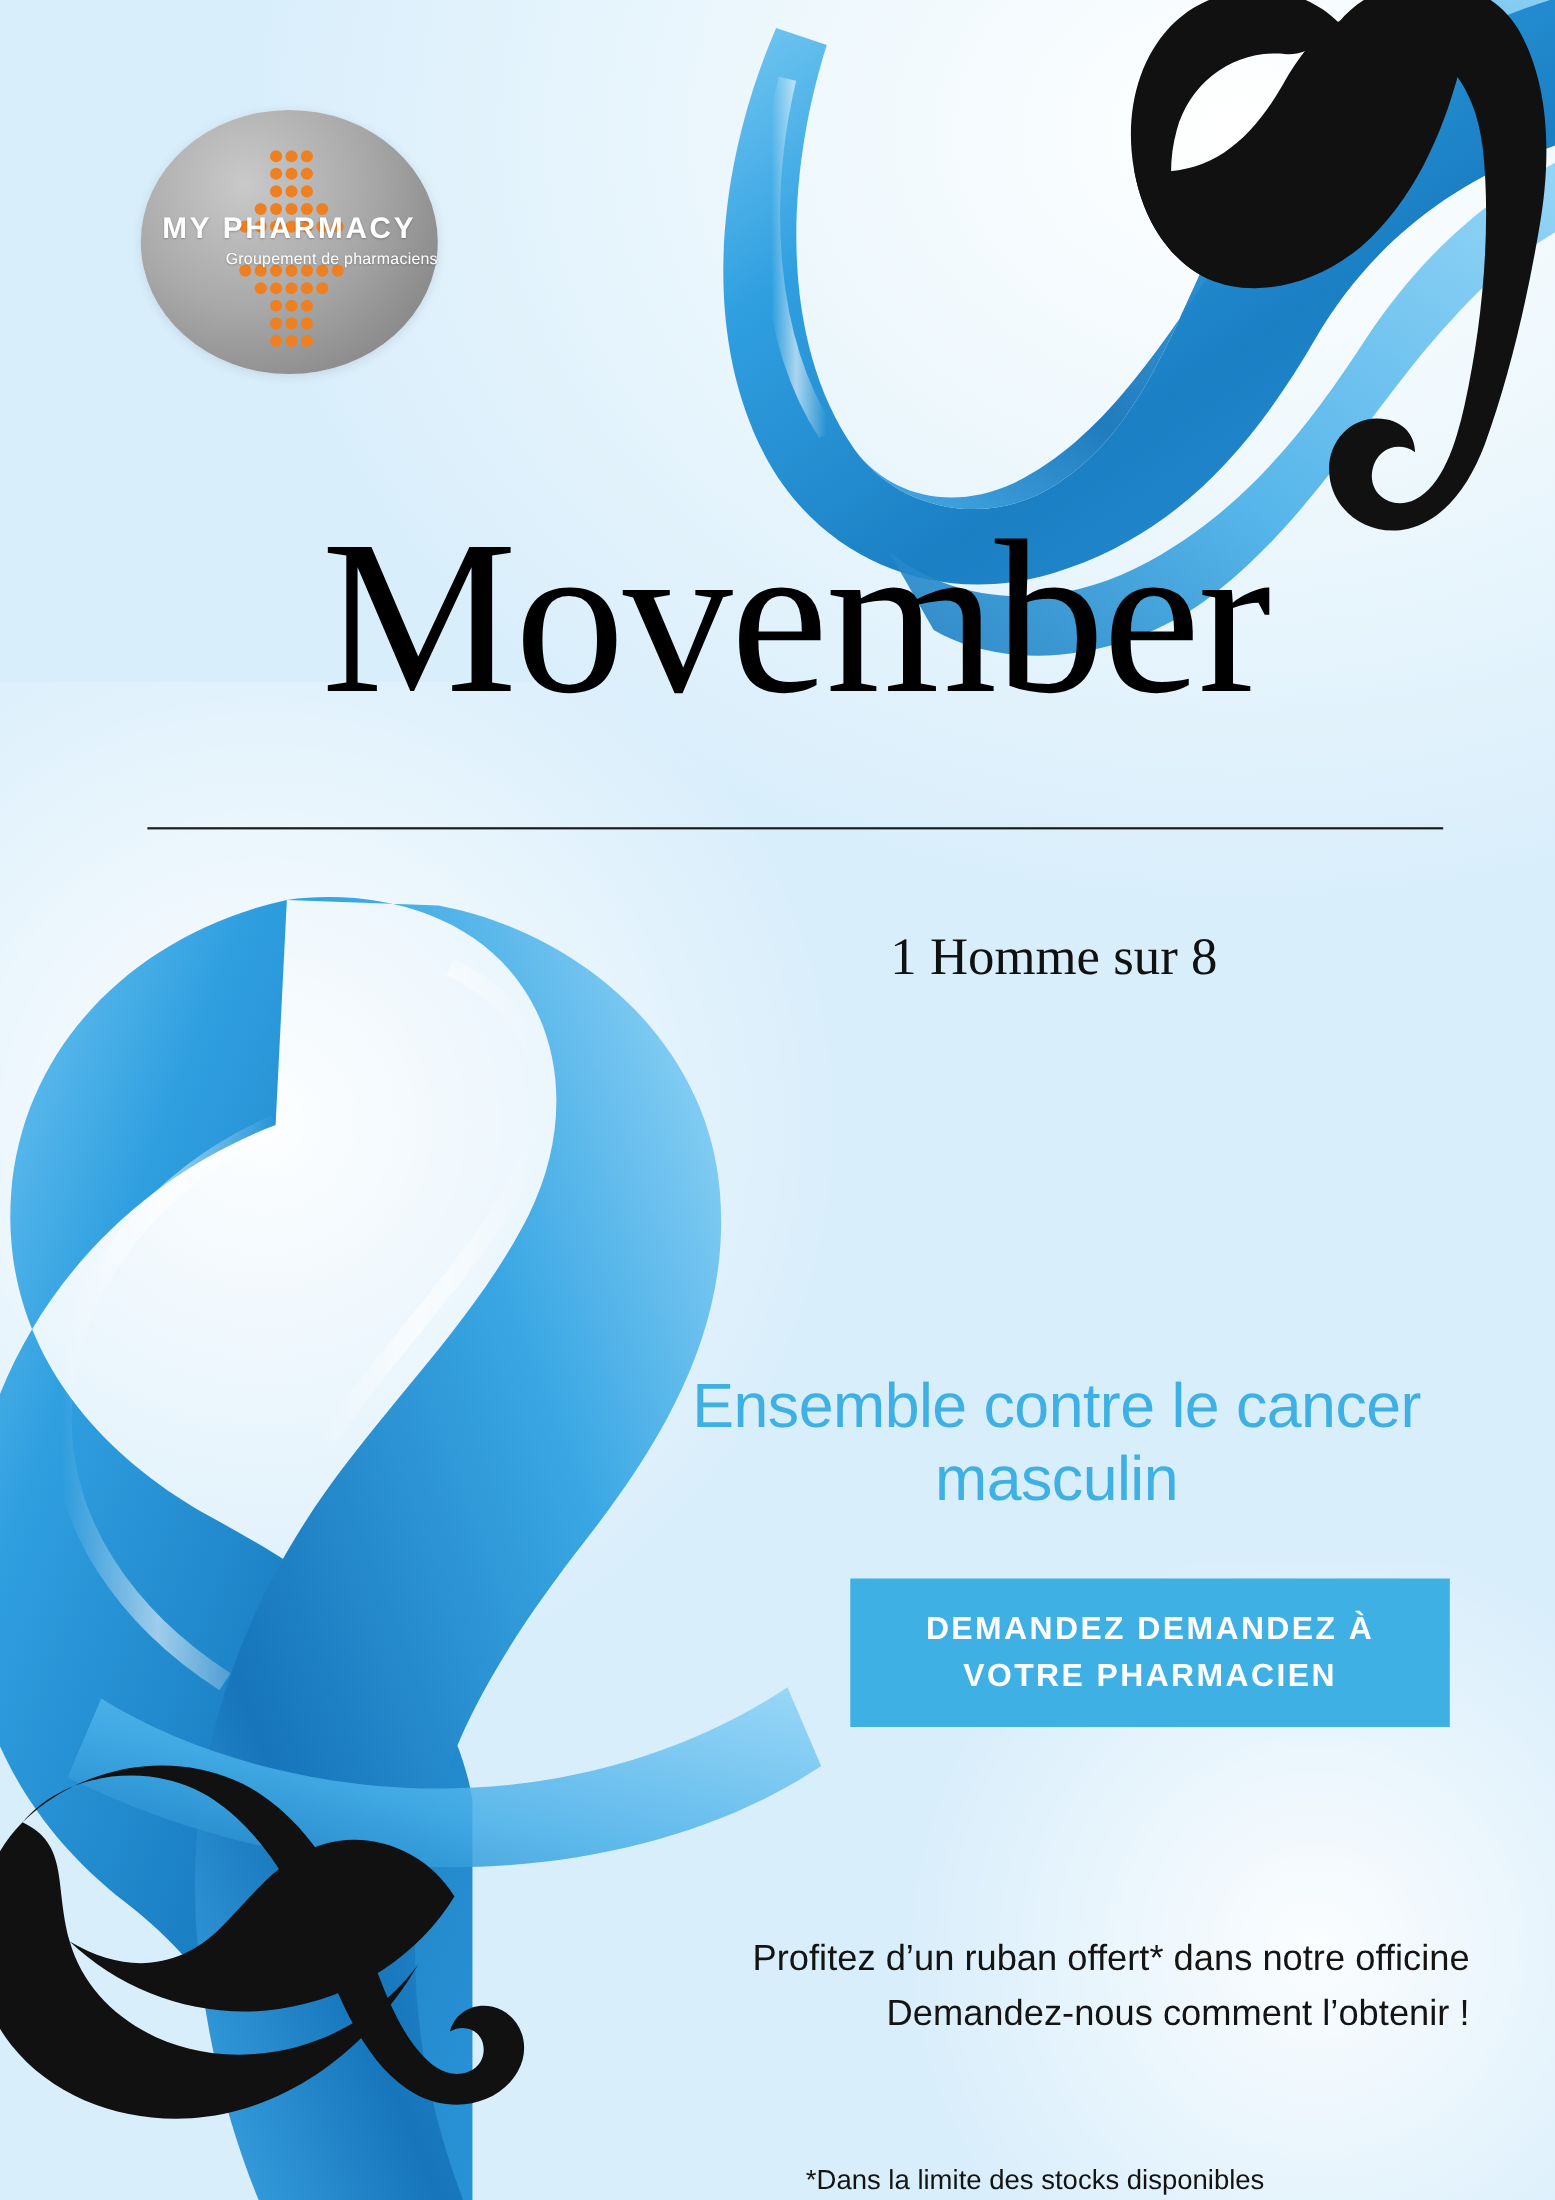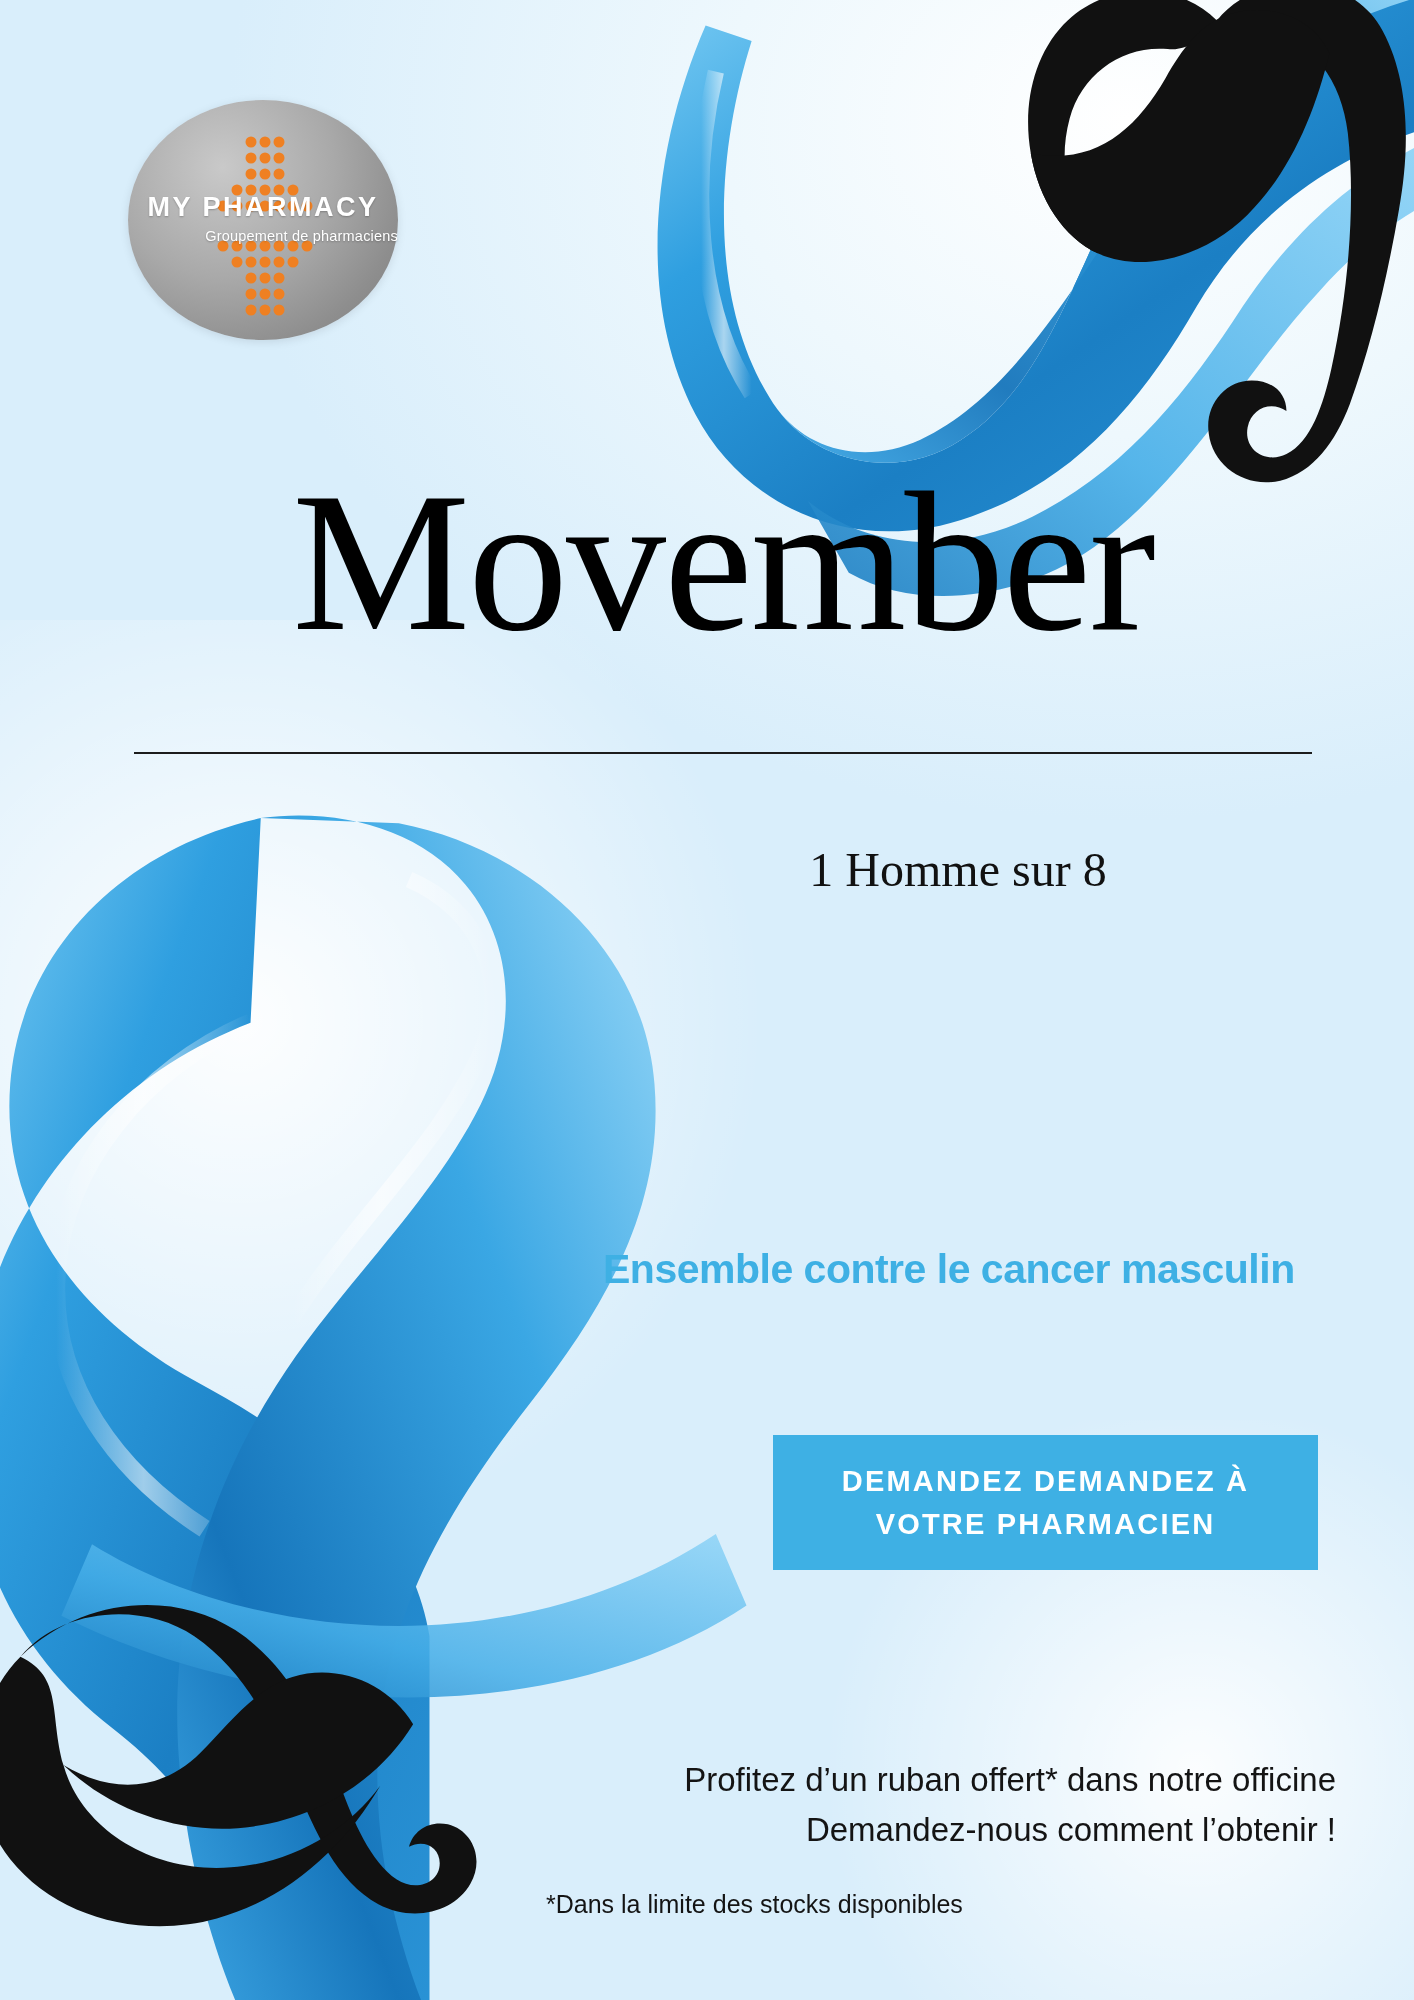--- a/index.html
+++ b/index.html
@@ -119,26 +119,25 @@
     line-height: 1.45;
     color: #1a1a1a;
   }
 
   
   .slogan {
     position: absolute;
     right: 128px;
     top: 1245px;
     width: 715px;
-    text-align: left;
-    font-size: 41px;
+    text-align: center;
+    font-size: 57px;
     line-height: 1.18;
     color: #3eb0e4;
     letter-spacing: -0.5px;
-    font-weight: bold;
   }
 
   
   .cta {
     position: absolute;
     right: 128px;
     top: 1435px;
     width: 545px;
     height: 135px;
     background: #3eb0e4;
@@ -162,23 +161,23 @@
     top: 1755px;
     width: 790px;
     text-align: right;
     font-size: 33px;
     line-height: 1.5;
     color: #141414;
   }
   .foot-2 {
     position: absolute;
     right: 110px;
-    top: 1890px;
+    top: 1968px;
     width: 790px;
-    text-align: left;
+    text-align: center;
     font-size: 25px;
     color: #141414;
   }
 
   
   .art {
     position: absolute;
     inset: 0;
     pointer-events: none;
   }

